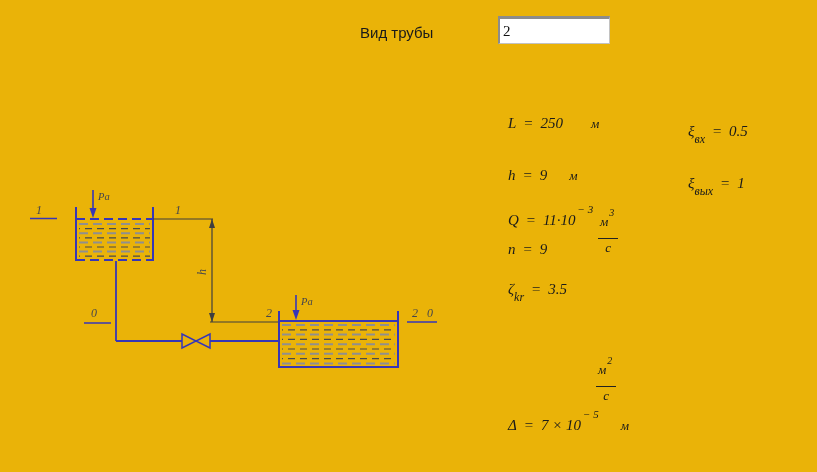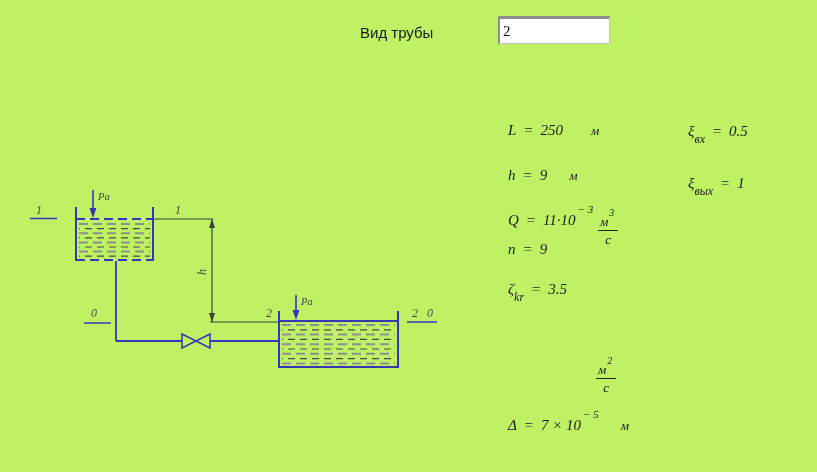--- a/index.html
+++ b/index.html
@@ -1,16 +1,16 @@
 <!DOCTYPE html>
 <html><head>
 <meta charset="utf-8">
 <style>
   html,body{margin:0;padding:0;background:#fff;}
-  #screen{position:relative;width:817px;height:472px;background:#bef264;overflow:hidden;
+  #screen{position:relative;width:817px;height:472px;background:#eab308;overflow:hidden;
           font-family:"Liberation Serif",serif;color:#1a1a1a;}
 
   
   .form-label{position:absolute;left:360px;top:24px;font-family:"Liberation Sans",sans-serif;
               font-size:15px;color:#1a1a1a;white-space:nowrap;}
   .pipe-input{position:absolute;left:498px;top:16px;width:103px;height:22px;background:#fff;
               border-top:3px solid #8c8c8c;border-left:2px solid #8c8c8c;
               border-right:1px solid #c2c2c2;border-bottom:1px solid #c2c2c2;
               font-family:"Liberation Serif",serif;font-size:15px;color:#111;padding:1px 3px;outline:none;}
 
@@ -25,21 +25,21 @@
 
   
   .params{position:absolute;left:495px;top:110px;width:322px;height:362px;}
   .eqline{position:absolute;white-space:nowrap;font-style:italic;font-size:15px;line-height:20px;}
   .eq{margin:0 7px;}
   .sup{font-size:11px;position:relative;top:-6px;margin-left:2px;font-style:italic;}
   .sb{font-size:12px;position:relative;top:3px;font-style:italic;}
   .unit{font-size:13px;font-style:italic;}
   .u-L{margin-left:28px;} .u-h{margin-left:22px;} .u-d{margin-left:22px;}
   .frac{position:absolute;text-align:center;font-style:italic;font-size:13px;line-height:15px;}
-  .fnum{display:block;border-bottom:1px solid #222;padding:0 4px 1px 2px;}
+  .fnum{display:block;border-bottom:1px solid #222;padding:0 4px 9px 2px;}
   .fsup{font-size:10px;position:relative;top:-5px;margin-left:1px;}
   .fden{display:block;padding-top:1px;}
   .determine{position:absolute;left:10px;top:327px;font-family:"Liberation Sans",sans-serif;
              font-style:normal;font-size:15px;color:#000;white-space:nowrap;}
   .det-target{font-family:"Liberation Serif",serif;font-style:italic;font-size:15px;margin-left:42px;}
 </style>
 </head>
 <body>
 
 <div id="screen">
@@ -126,21 +126,21 @@
       <text class="dlabel-sm" x="301" y="155">Pa</text>
     </g>
 
     <text class="dlabel" x="412" y="167">2</text>
     <text class="dlabel" x="427" y="167">0</text>
     <line class="blue" x1="407" y1="172" x2="437" y2="172" stroke-width="1.5"></line>
   </svg>
 
   <div class="params">
 
-    <div class="eqline" style="left:13px;top:10px">
+    <div class="eqline" style="left:13px;top:3px">
       <span>L</span><span class="eq">=</span><span>250</span><span class="unit u-L">м</span>
     </div>
 
     <div class="eqline" style="left:193px;top:11px">
       <span>ξ</span><sub class="sb">вх</sub><span class="eq">=</span><span>0.5</span>
     </div>
 
     <div class="eqline" style="left:13px;top:55px">
       <span>h</span><span class="eq">=</span><span>9</span><span class="unit u-h">м</span>
     </div>

